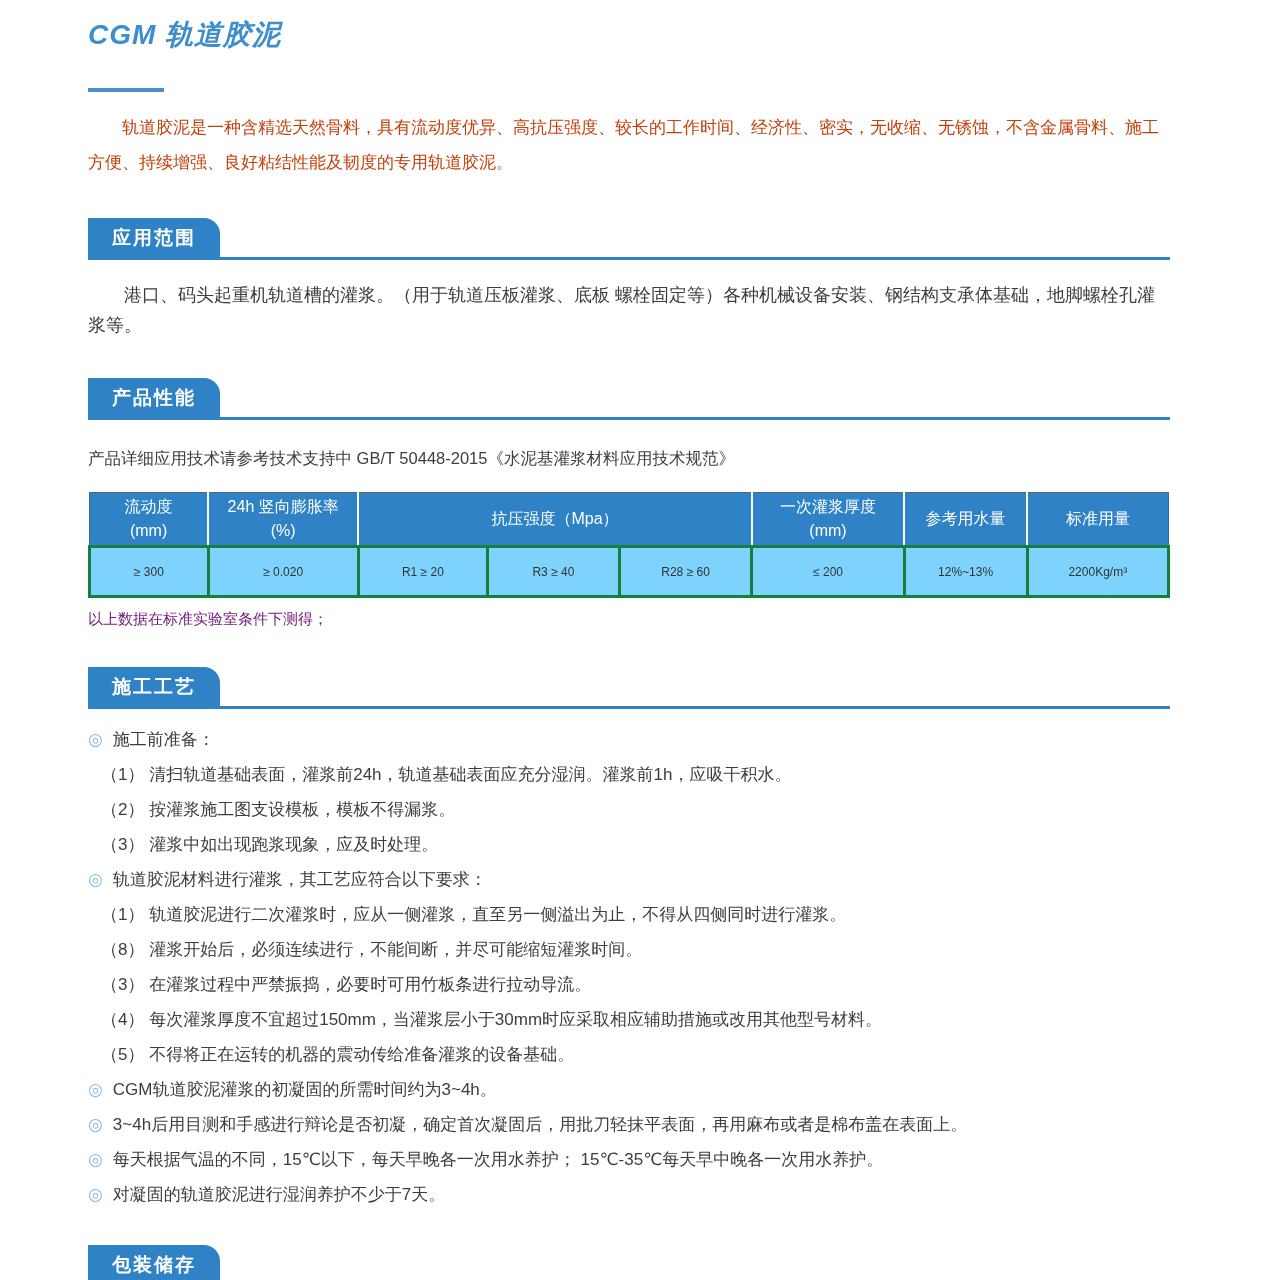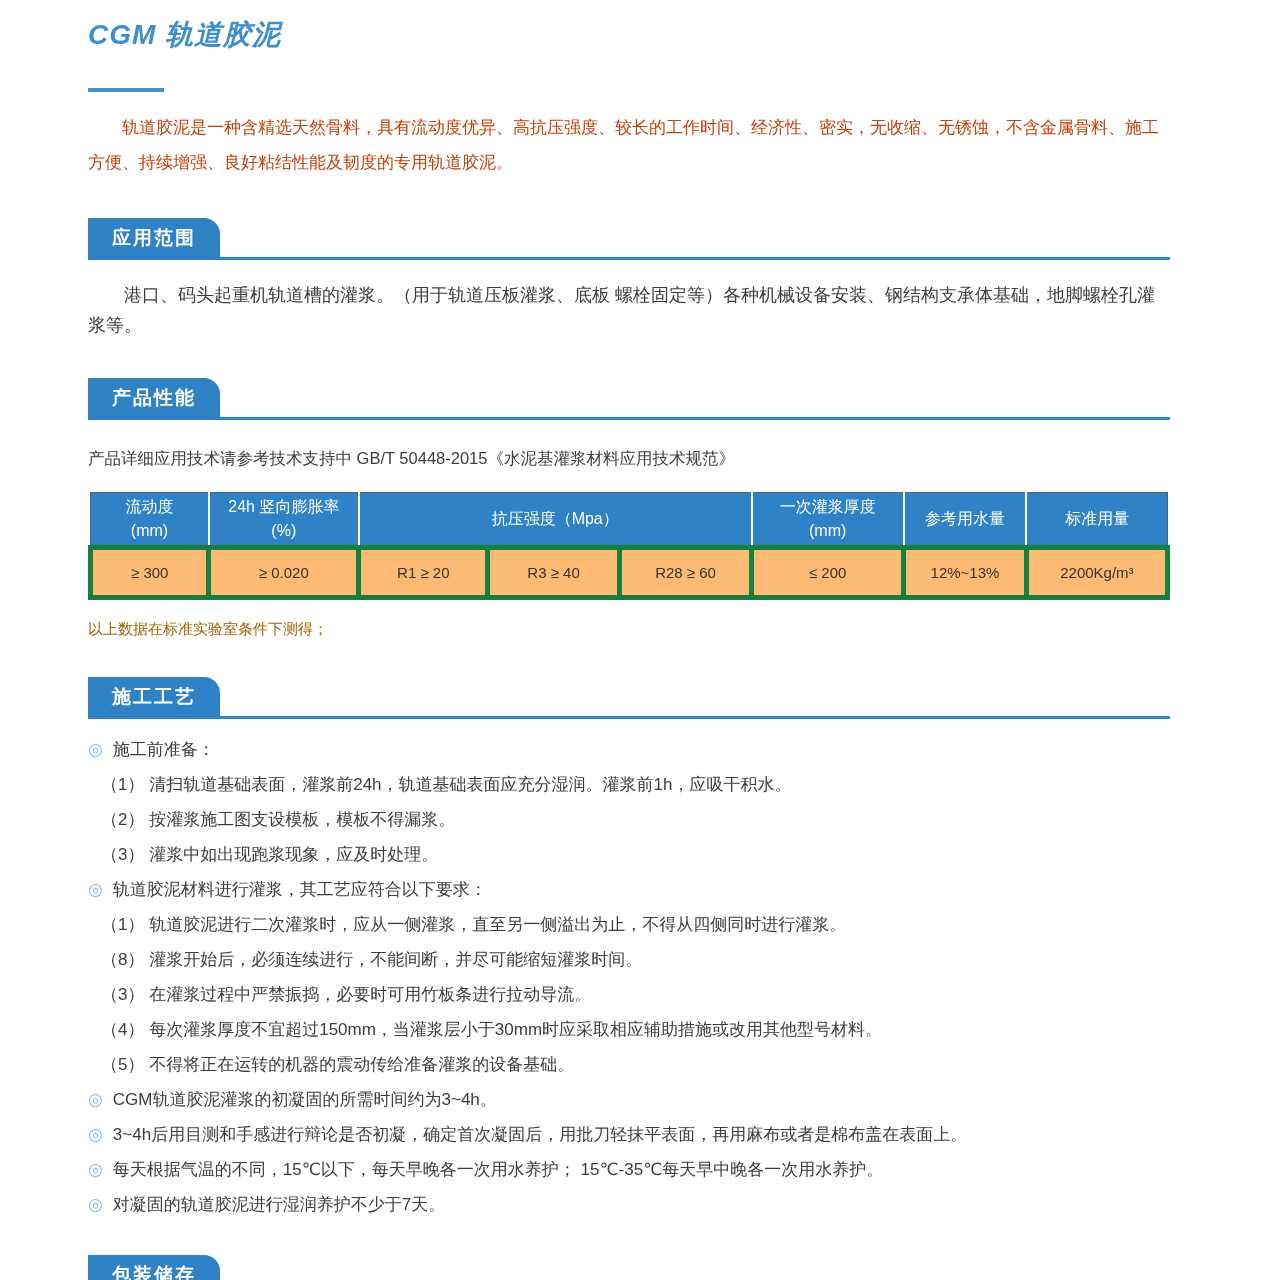--- a/index.html
+++ b/index.html
@@ -81,32 +81,32 @@
     height: 52px;
     border: 2px solid #ffffff;
     border-top: 1px solid #4d647e;
     text-align: center;
     vertical-align: middle;
     padding: 2px 4px;
   }
   table.perf th:first-child { border-left: 1px solid #4d647e; }
   table.perf th:last-child { border-right: 1px solid #4d647e; margin-left: 28px; }
   table.perf td {
-    background: #fdba74;
+    background: #7dd3fc;
     color: #333333;
-    font-size: 15px;
+    font-size: 12px;
     height: 50px;
-    border: 5px solid #15803d;
+    border: 3px solid #15803d;
     text-align: center;
     vertical-align: middle;
   }
   .table-note {
-    margin-top: 20px;
+    margin-top: 12px;
     font-size: 15px;
-    color: #a16207;
+    color: #701a75;
   }
   
   .proc-list { margin-top: 18px; }
   .proc-item {
     display: flex;
     align-items: flex-start;
     font-size: 17px;
     line-height: 21px;
     color: #3d3d3d;
     margin-top: 10px;

